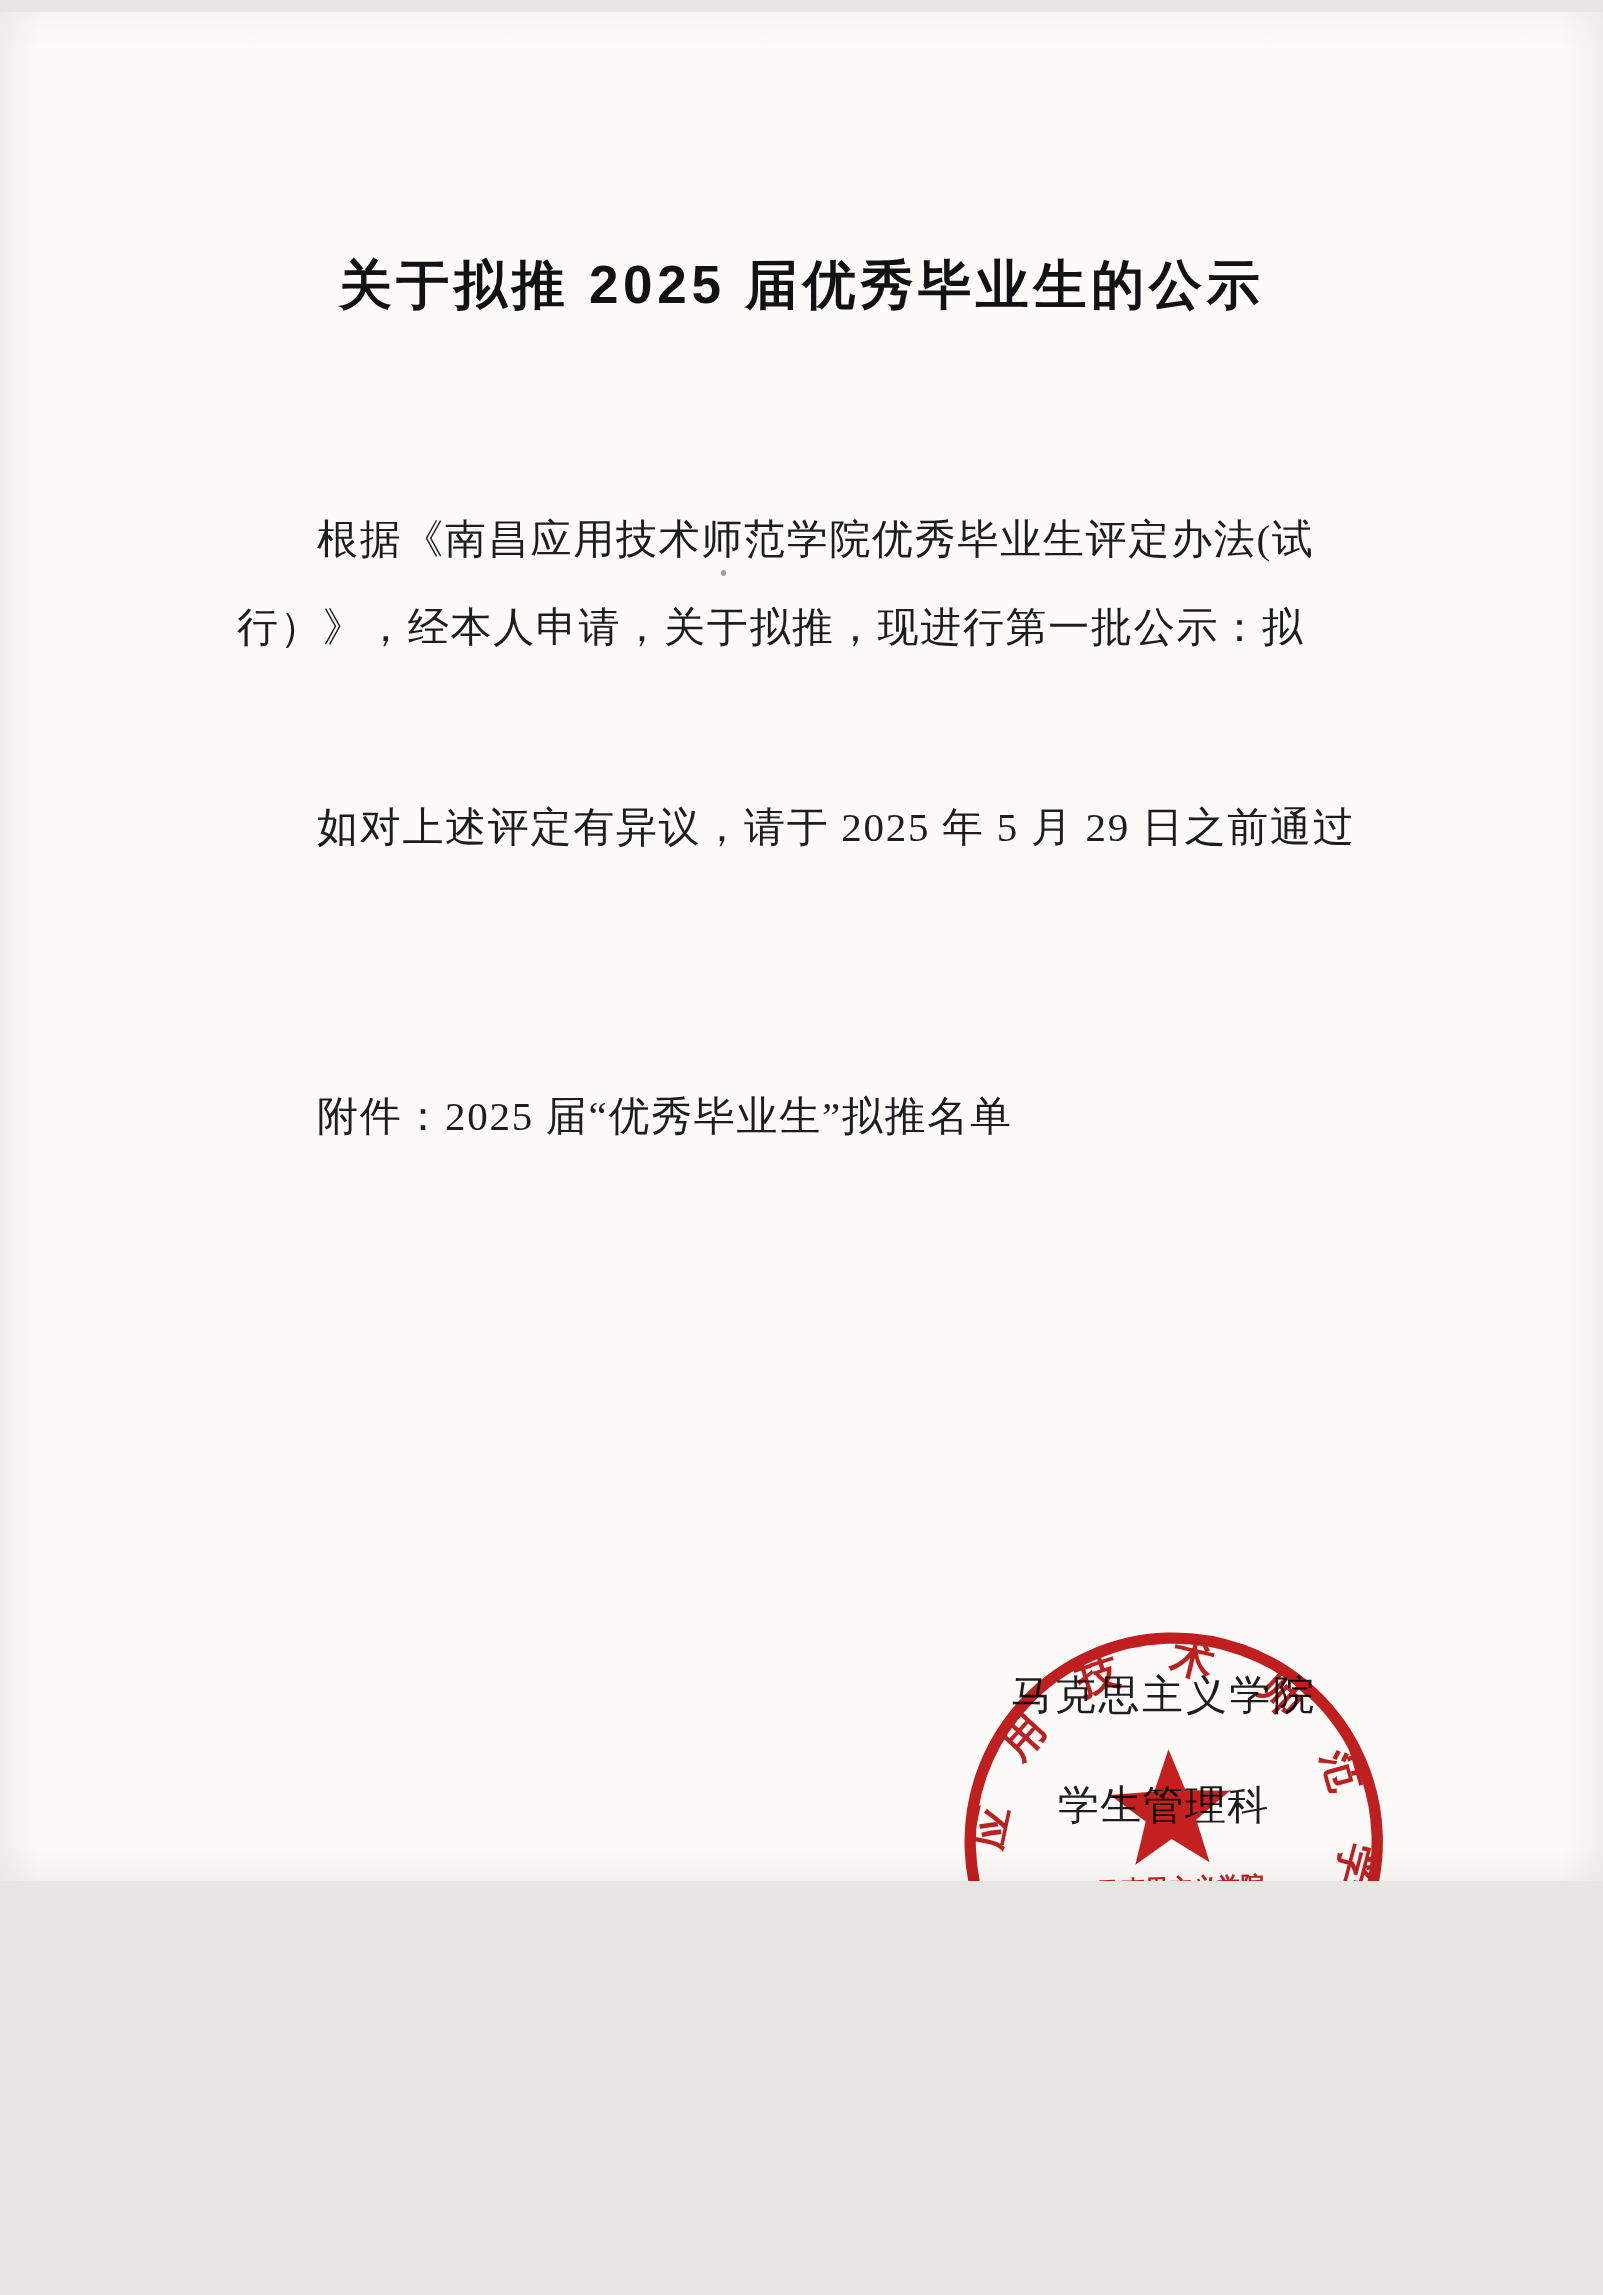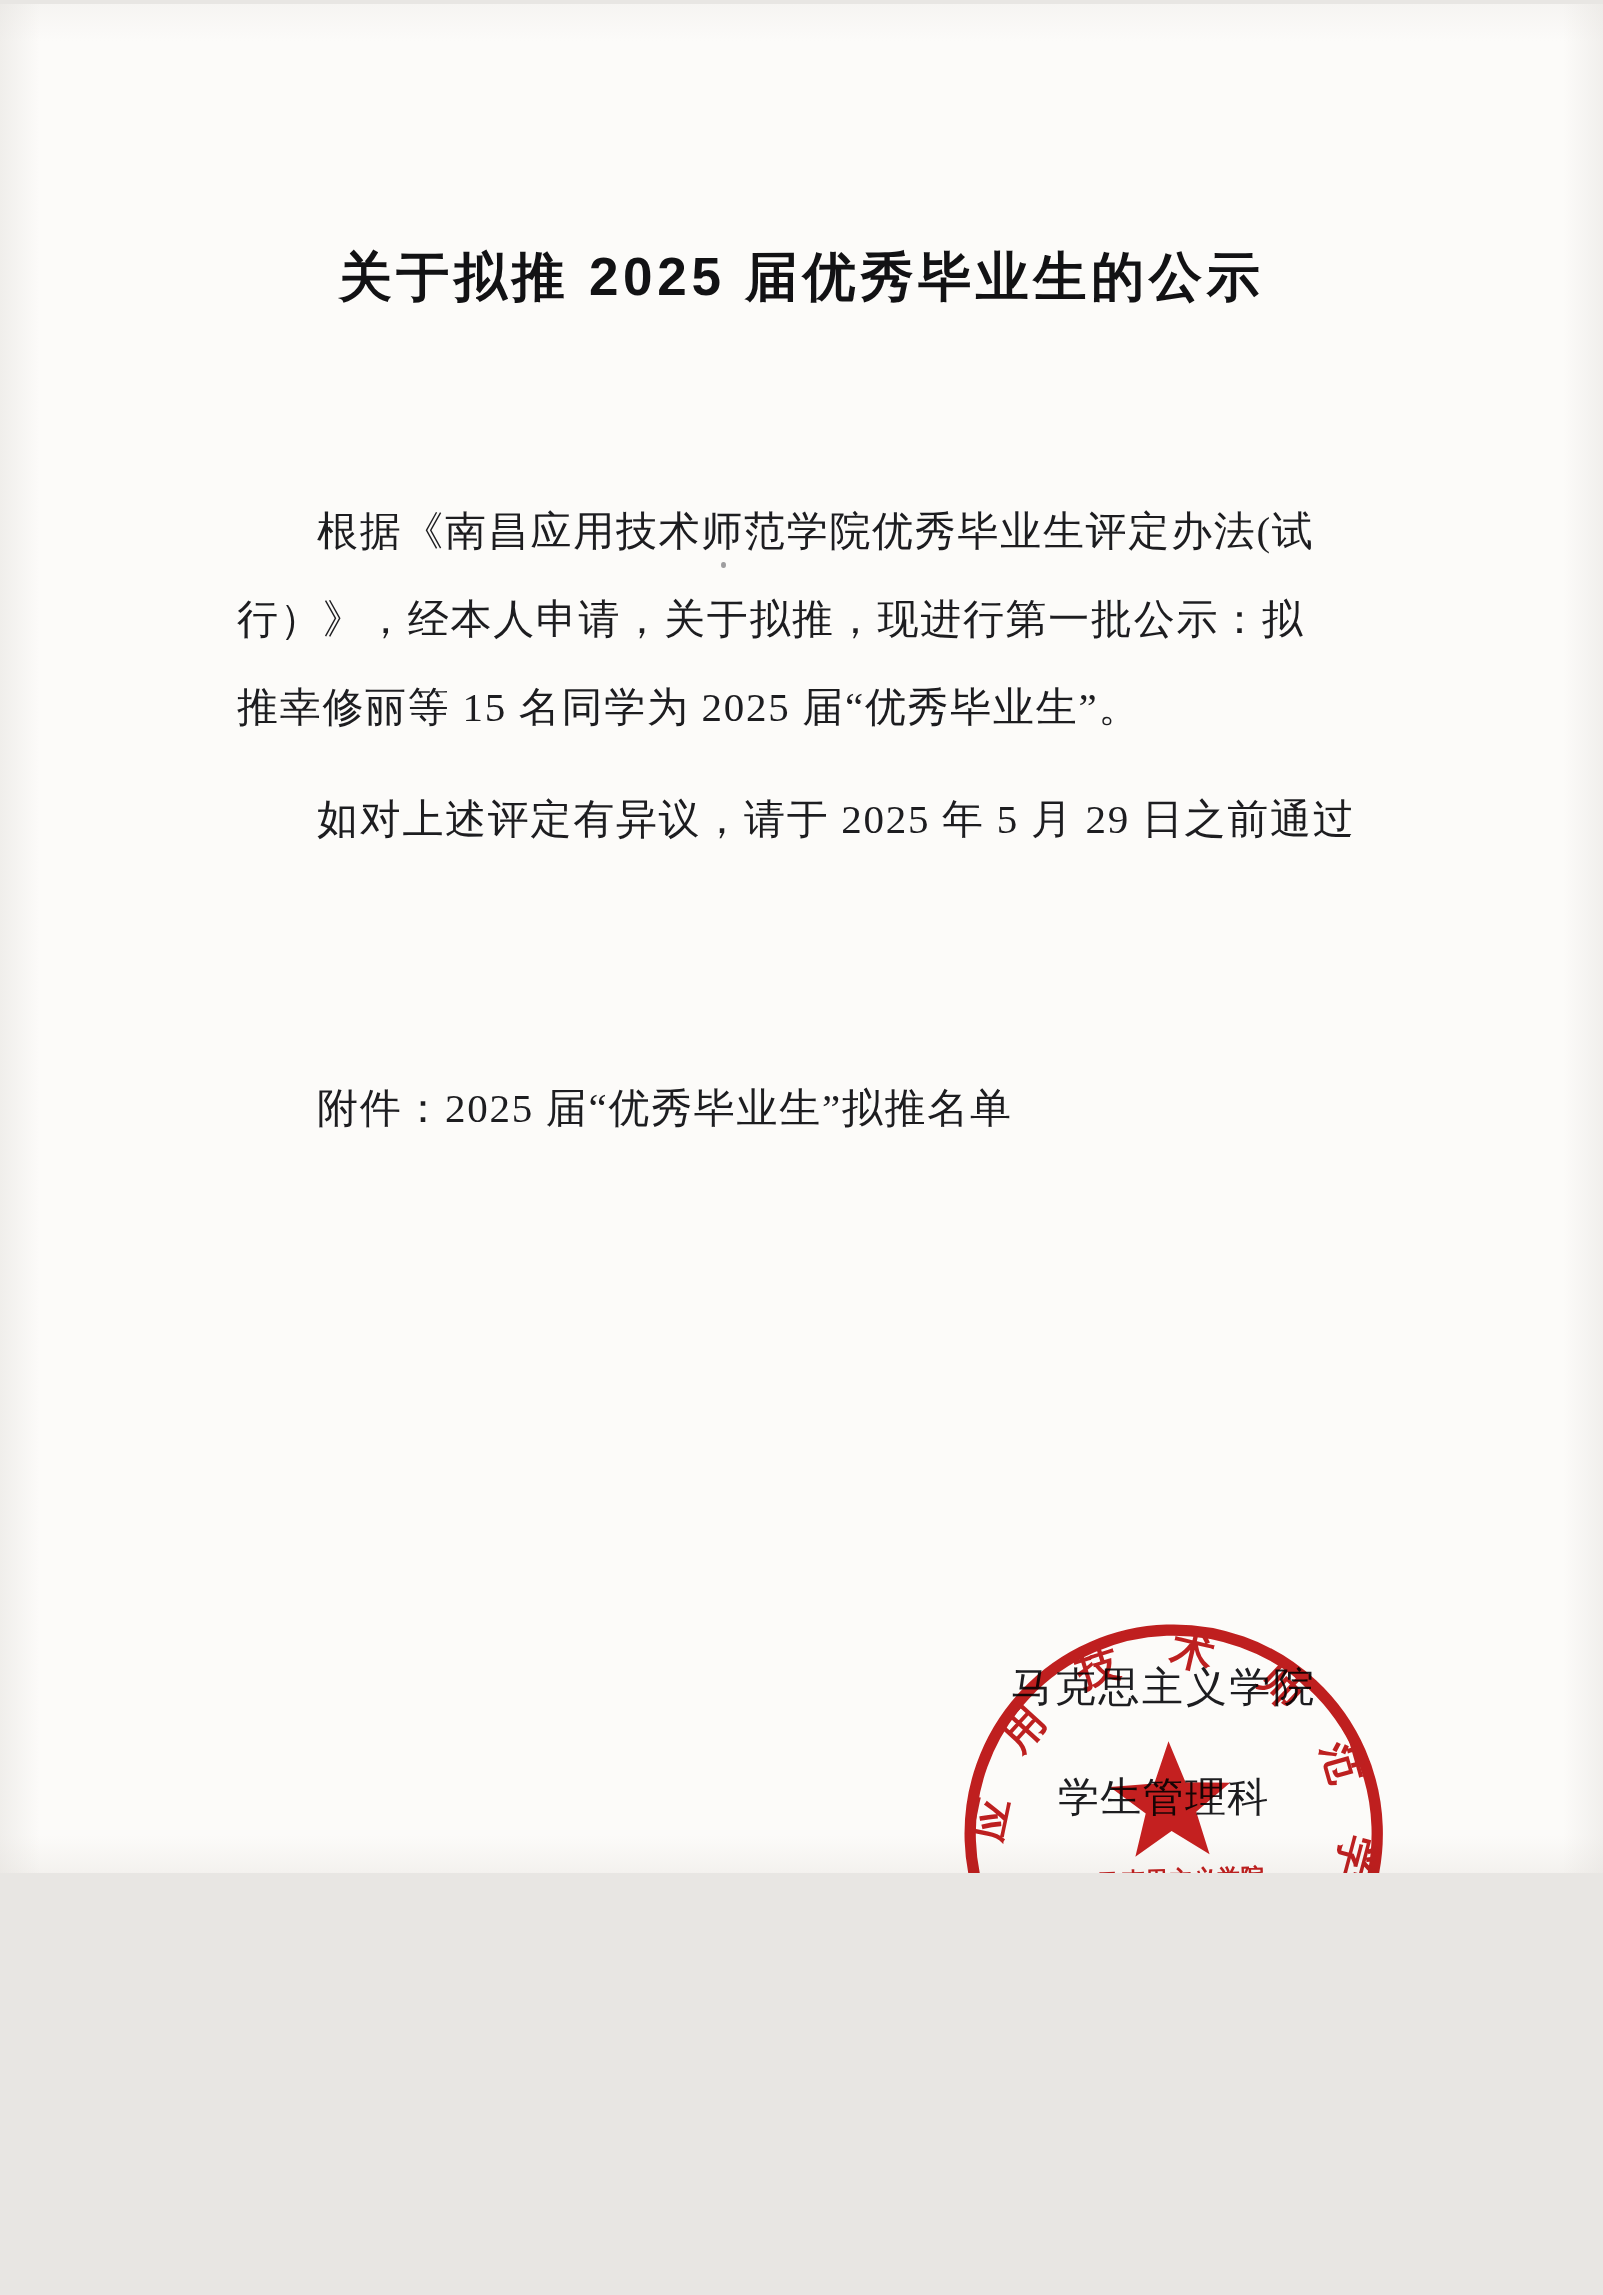--- a/index.html
+++ b/index.html
@@ -1,20 +1,20 @@
 <!DOCTYPE html>
 <html style="font-size:10.6px"><head>
 <meta charset="utf-8">
 <style>
   html, body { margin: 0; padding: 0; background: #e8e6e3; }
   .page {
     position: relative;
     width: 1603px;
     height: 1869px;
-    margin: 4px auto;
+    margin: 12px auto;
     background:
       linear-gradient(90deg, rgba(225,222,218,.45) 0%, rgba(252,251,249,0) 2.5%, rgba(252,251,249,0) 97.5%, rgba(224,221,217,.4) 100%),
       linear-gradient(180deg, rgba(240,238,235,.5) 0%, rgba(252,251,249,0) 2%, rgba(252,251,249,0) 98%, rgba(235,232,228,.5) 100%),
       #fcfbf9;
     overflow: hidden;
     font-family: "Liberation Serif", "DejaVu Serif", serif;
     color: #1c1c1e;
   }
   .doc-title {
     position: absolute;
@@ -96,21 +96,20 @@
 </head>
 <body>
 
 <div class="page">
 
   <div class="doc-title">关于拟推 2025 届优秀毕业生的公示</div>
 
 
   <div class="line indented p1l1">根据《南昌应用技术师范学院优秀毕业生评定办法(试</div>
   <div class="line at-margin p1l2">行）》，经本人申请，关于拟推，现进行第一批公示：拟</div>
-  <div class="line at-margin p1l3">推幸修丽等 15 名同学为 2025 届“优秀毕业生”。</div>
 
   <div class="line indented p2l1">如对上述评定有异议，请于 2025 年 5 月 29 日之前通过</div>
 
   <div class="line indented attachment">附件：2025 届“优秀毕业生”拟推名单</div>
 
   <div class="speck"></div>
 
   <div class="sig sig-org">马克思主义学院</div>
   <div class="sig sig-dept">学生管理科</div>
   <div class="sig sig-date">2025 年 5 月 16 日</div>

